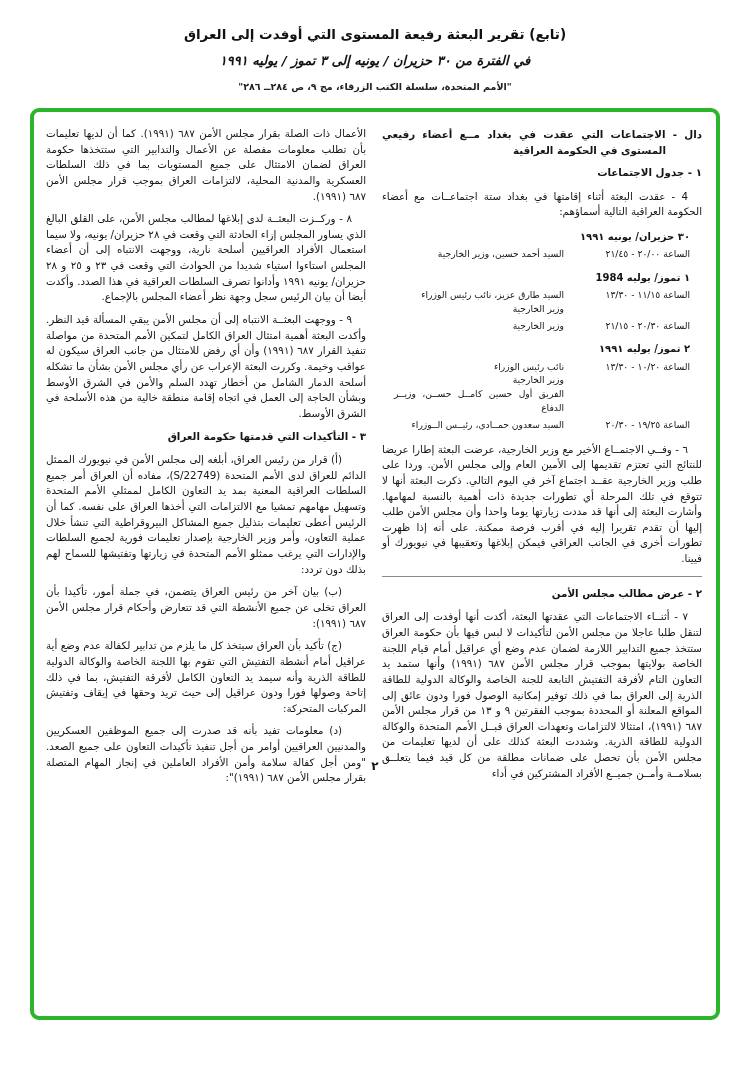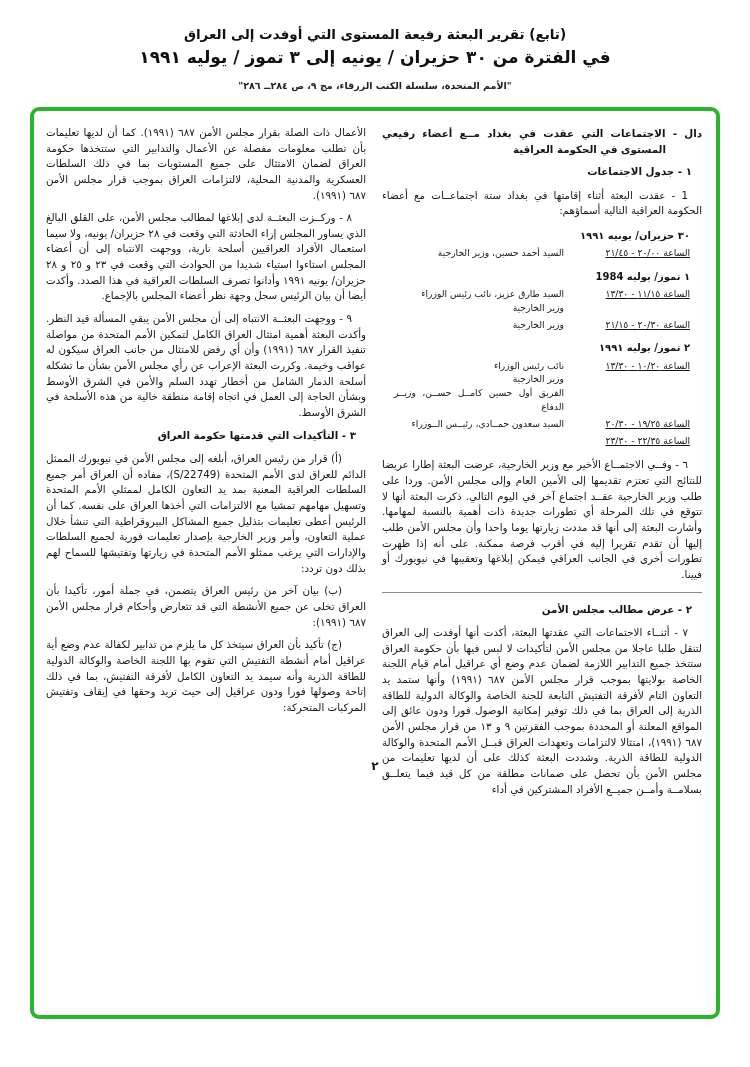--- a/index.html
+++ b/index.html
@@ -12,21 +12,21 @@
   }
   .page {
     position: relative;
     width: 750px; height: 781px;
     padding: 26px 30px 0 30px;
     color: #111;
   }
   
   .doc-header { text-align: center; }
   .hdr-line1 { font-size: 13.5px; font-weight: bold; letter-spacing: .2px; }
-  .hdr-line2 { font-size: 17px; font-weight: bold; margin-top: 5px; }
+  .hdr-line2 { font-size: 13px; font-weight: bold; margin-top: 11px; font-style: italic; }
   .hdr-cite  { font-size: 9.5px;  font-weight: bold; margin-top: 13px; color:#222; }
   
   .frame {
     margin-top: 16px;
     height: 912px;
     border: 4px solid #2cb42c;
     border-radius: 9px;
     padding: 14px 14px 10px 12px;
     overflow: hidden;
     background: #fff;
@@ -42,27 +42,27 @@
   }
   .para { margin-bottom: 7px; }
   .num-para { text-indent: 14px; }
   .item-para { text-indent: 24px; }
   .sec-heading {
     font-weight: bold;
     padding-right: 36px;
     text-indent: -36px;
     line-height: 1.6;
   }
-  .sub-heading { font-weight: bold; margin: 6px 10px 8px; }
+  .sub-heading { font-weight: bold; margin: 6px 0 8px; }
   .rule { border: 0; border-top: 1px solid #8a8a8a; margin: 9px 0 9px; }
   
   .meetings { margin: 4px 12px 10px; }
   .m-date { font-weight: bold; font-size: 10px; margin-top: 9px; margin-bottom: 3px; }
   .m-row { display: flex; gap: 10px; font-size: 9.2px; line-height: 1.5; margin-top: 3px; }
-  .m-time { flex: 0 0 116px; white-space: nowrap; text-decoration: underline; }
+  .m-time { flex: 0 0 116px; white-space: nowrap; }
   .m-att { flex: 1 1 auto; }
   .m-person { display: block; }
   
   .page-number {
     position: absolute;
     bottom: 8px; left: 0; right: 0;
     text-align: center;
     font-size: 12px; font-weight: bold;
   }
 </style>
@@ -76,21 +76,21 @@
     <div class="hdr-line2">في الفترة من ٣٠ حزيران / يونيه إلى ٣ تموز / يوليه ١٩٩١</div>
     <div class="hdr-cite">"الأمم المتحدة، سلسلة الكتب الزرقاء، مج ٩، ص ٢٨٤ــ ٢٨٦"</div>
   </header>
 
   <div class="frame">
     <div class="columns">
 
       <section class="col">
         <div class="sec-heading">دال - الاجتماعات التي عقدت في بغداد مــع أعضاء رفيعي المستوى في الحكومة العراقية</div>
         <div class="sub-heading">١ - جدول الاجتماعات</div>
-        <div class="para num-para">1 - عقدت البعثة أثناء إقامتها في بغداد ستة اجتماعــات مع أعضاء الحكومة العراقية التالية أسماؤهم:</div>
+        <div class="para num-para">4 - عقدت البعثة أثناء إقامتها في بغداد ستة اجتماعــات مع أعضاء الحكومة العراقية التالية أسماؤهم:</div>
 
         <div class="meetings">
 
           <div class="m-date">٣٠ حزيران/ يونيه ١٩٩١</div>
           <div class="m-row">
             <span class="m-time">الساعة ٢٠/٠٠ - ٢١/٤٥</span>
             <span class="m-att">
               <span class="m-person">السيد أحمد حسين، وزير الخارجية</span>
             </span>
           </div>
@@ -118,43 +118,40 @@
               <span class="m-person">وزير الخارجية</span>
               <span class="m-person">الفريق أول حسين كامــل حســن، وزيــر الدفاع</span>
             </span>
           </div>
           <div class="m-row">
             <span class="m-time">الساعة ١٩/٢٥ - ٢٠/٣٠</span>
             <span class="m-att">
               <span class="m-person">السيد سعدون حمــادي، رئيــس الــوزراء</span>
             </span>
           </div>
-          <div class="m-row">
-            <span class="m-time">الساعة ٢٢/٣٥ - ٢٣/٣٠</span>
-            <span class="m-att"></span>
-          </div>
 
         </div>
 
         <div class="para num-para">٦ - وفــي الاجتمــاع الأخير مع وزير الخارجية، عرضت البعثة إطارا عريضا للنتائج التي تعتزم تقديمها إلى الأمين العام وإلى مجلس الأمن. وردا على طلب وزير الخارجية عقــد اجتماع آخر في اليوم التالي. ذكرت البعثة أنها لا تتوقع في تلك المرحلة أي تطورات جديدة ذات أهمية بالنسبة لمهامها. وأشارت البعثة إلى أنها قد مددت زيارتها يوما واحدا وأن مجلس الأمن طلب إليها أن تقدم تقريرا إليه في أقرب فرصة ممكنة. على أنه إذا ظهرت تطورات أخرى في الجانب العراقي فيمكن إبلاغها وتعقيبها في نيويورك أو فيينا.</div>
 
         <hr class="rule">
 
         <div class="sub-heading">٢ - عرض مطالب مجلس الأمن</div>
         <div class="para num-para">٧ - أثنــاء الاجتماعات التي عقدتها البعثة، أكدت أنها أوفدت إلى العراق لتنقل طلبا عاجلا من مجلس الأمن لتأكيدات لا لبس فيها بأن حكومة العراق ستتخذ جميع التدابير اللازمة لضمان عدم وضع أي عراقيل أمام قيام اللجنة الخاصة بولايتها بموجب قرار مجلس الأمن ٦٨٧ (١٩٩١) وأنها ستمد يد التعاون التام لأفرقة التفتيش التابعة للجنة الخاصة والوكالة الدولية للطاقة الذرية إلى العراق بما في ذلك توفير إمكانية الوصول فورا ودون عائق إلى المواقع المعلنة أو المحددة بموجب الفقرتين ٩ و ١٣ من قرار مجلس الأمن ٦٨٧ (١٩٩١)، امتثالا لالتزامات وتعهدات العراق قبــل الأمم المتحدة والوكالة الدولية للطاقة الذرية. وشددت البعثة كذلك على أن لديها تعليمات من مجلس الأمن بأن تحصل على ضمانات مطلقة من كل قيد فيما يتعلــق بسلامــة وأمــن جميــع الأفراد المشتركين في أداء</div>
       </section>
 
       <section class="col">
         <div class="para">الأعمال ذات الصلة بقرار مجلس الأمن ٦٨٧ (١٩٩١). كما أن لديها تعليمات بأن تطلب معلومات مفصلة عن الأعمال والتدابير التي ستتخذها حكومة العراق لضمان الامتثال على جميع المستويات بما في ذلك السلطات العسكرية والمدنية المحلية، لالتزامات العراق بموجب قرار مجلس الأمن ٦٨٧ (١٩٩١).</div>
         <div class="para num-para">٨ - وركــزت البعثــة لدى إبلاغها لمطالب مجلس الأمن، على القلق البالغ الذي يساور المجلس إزاء الحادثة التي وقعت في ٢٨ حزيران/ يونيه، ولا سيما استعمال الأفراد العراقيين أسلحة نارية، ووجهت الانتباه إلى أن أعضاء المجلس استاءوا استياء شديدا من الحوادث التي وقعت في ٢٣ و ٢٥ و ٢٨ حزيران/ يونيه ١٩٩١ وأدانوا تصرف السلطات العراقية في هذا الصدد. وأكدت أيضا أن بيان الرئيس سجل وجهة نظر أعضاء المجلس بالإجماع.</div>
         <div class="para num-para">٩ - ووجهت البعثــة الانتباه إلى أن مجلس الأمن يبقي المسألة قيد النظر. وأكدت البعثة أهمية امتثال العراق الكامل لتمكين الأمم المتحدة من مواصلة تنفيذ القرار ٦٨٧ (١٩٩١) وأن أي رفض للامتثال من جانب العراق سيكون له عواقب وخيمة. وكررت البعثة الإعراب عن رأي مجلس الأمن بشأن ما تشكله أسلحة الدمار الشامل من أخطار تهدد السلم والأمن في الشرق الأوسط وبشأن الحاجة إلى العمل في اتجاه إقامة منطقة خالية من هذه الأسلحة في الشرق الأوسط.</div>
         <div class="sub-heading">٣ - التأكيدات التي قدمتها حكومة العراق</div>
         <div class="para item-para">(أ) قرار من رئيس العراق، أبلغه إلى مجلس الأمن في نيويورك الممثل الدائم للعراق لدى الأمم المتحدة (S/22749)، مفاده أن العراق أمر جميع السلطات العراقية المعنية بمد يد التعاون الكامل لممثلي الأمم المتحدة وتسهيل مهامهم تمشيا مع الالتزامات التي أخذها العراق على نفسه. كما أن الرئيس أعطى تعليمات بتذليل جميع المشاكل البيروقراطية التي تنشأ خلال عملية التعاون، وأمر وزير الخارجية بإصدار تعليمات فورية لجميع السلطات والإدارات التي يرغب ممثلو الأمم المتحدة في زيارتها وتفتيشها للسماح لهم بذلك دون تردد:</div>
         <div class="para item-para">(ب) بيان آخر من رئيس العراق يتضمن، في جملة أمور، تأكيدا بأن العراق تخلى عن جميع الأنشطة التي قد تتعارض وأحكام قرار مجلس الأمن ٦٨٧ (١٩٩١):</div>
         <div class="para item-para">(ج) تأكيد بأن العراق سيتخذ كل ما يلزم من تدابير لكفالة عدم وضع أية عراقيل أمام أنشطة التفتيش التي تقوم بها اللجنة الخاصة والوكالة الدولية للطاقة الذرية وأنه سيمد يد التعاون الكامل لأفرقة التفتيش، بما في ذلك إتاحة وصولها فورا ودون عراقيل إلى حيث تريد وحقها في إيقاف وتفتيش المركبات المتحركة:</div>
+        <div class="para item-para">(د) معلومات تفيد بأنه قد صدرت إلى جميع الموظفين العسكريين والمدنيين العراقيين أوامر من أجل تنفيذ تأكيدات التعاون على جميع الصعد. "ومن أجل كفالة سلامة وأمن الأفراد العاملين في إنجاز المهام المتصلة بقرار مجلس الأمن ٦٨٧ (١٩٩١)":</div>
       </section>
 
     </div>
   </div>
 
   <footer class="page-number">٢</footer>
 
 </div>
 
 </body></html>

